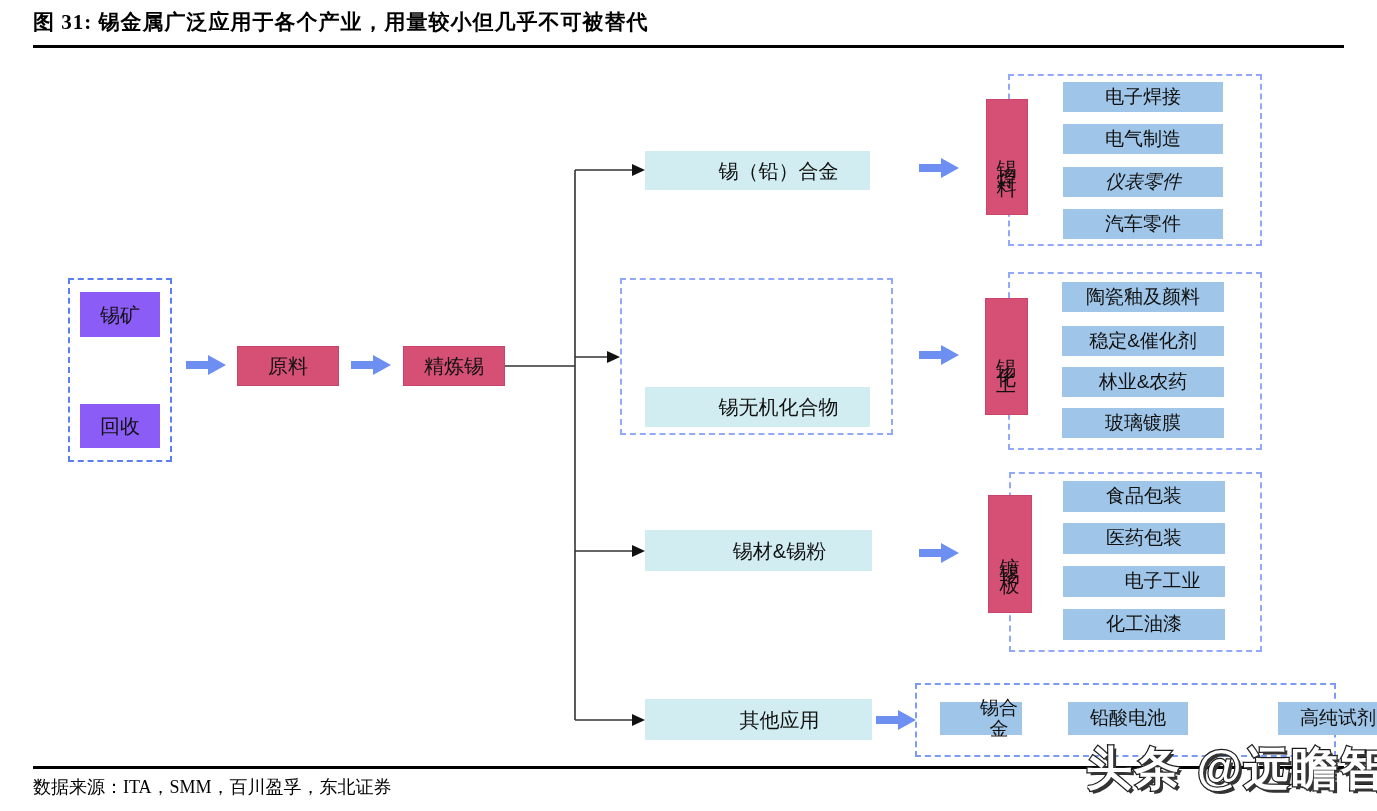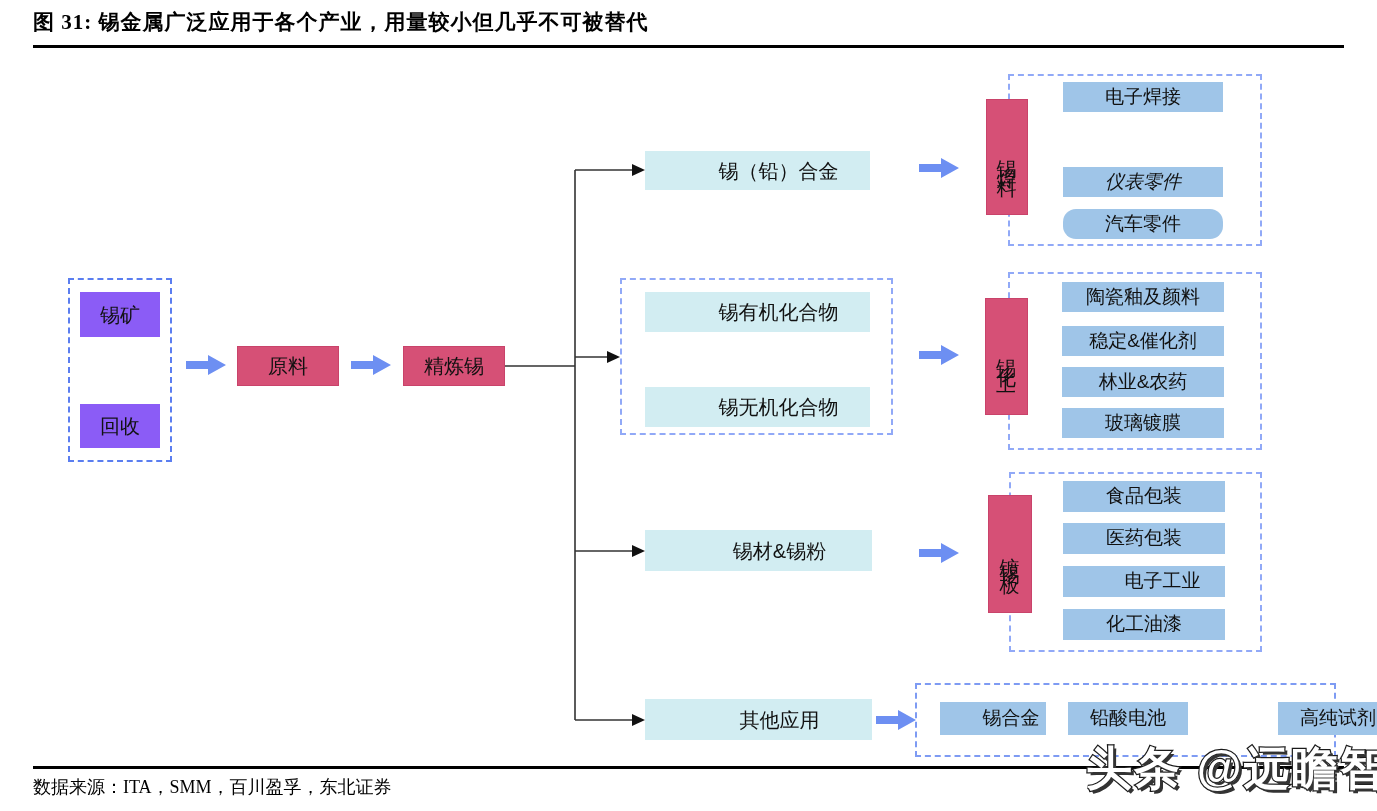--- a/index.html
+++ b/index.html
@@ -76,21 +76,20 @@
   <div class="barrow" style="left:351px; top:354px;">
     <svg width="40" height="22" viewBox="0 0 40 22">
         <path d="M0 7 H22 V1 L40 11 L22 21 V15 H0 Z" fill="#6d8ff2"></path>
       </svg>
   </div>
   <div class="box pink" style="left:403px; top:346px; width:102px; height:40px;">精炼锡</div>
 
   <div class="box cyan" style="left:645px; top:151px; width:225px; height:39px;">锡（铅）合金</div>
 
   <div class="dashed" style="left:620px; top:278px; width:273px; height:157px;"></div>
-  <div class="box cyan" style="left:645px; top:292px; width:225px; height:40px;">锡有机化合物</div>
   <div class="box cyan" style="left:645px; top:387px; width:225px; height:40px;">锡无机化合物</div>
 
   <div class="box cyan" style="left:645px; top:530px; width:227px; height:41px;">锡材&amp;锡粉</div>
   <div class="box cyan" style="left:645px; top:699px; width:227px; height:41px;">其他应用</div>
 
   <div class="barrow" style="left:919px; top:157px;">
     <svg width="40" height="22" viewBox="0 0 40 22">
         <path d="M0 7 H22 V1 L40 11 L22 21 V15 H0 Z" fill="#6d8ff2"></path>
       </svg>
   </div>
@@ -106,39 +105,40 @@
   </div>
   <div class="barrow" style="left:876px; top:707px;">
     <svg width="40" height="26" viewBox="0 0 40 22">
         <path d="M0 7 H22 V1 L40 11 L22 21 V15 H0 Z" fill="#6d8ff2"></path>
       </svg>
   </div>
 
   <div class="dashed" style="left:1008px; top:74px; width:254px; height:172px;"></div>
   <div class="box pink vcat" style="left:986px; top:99px; width:42px; height:116px;">锡焊料</div>
   <div class="box lblue" style="left:1063px; top:82px; width:160px; height:30px;">电子焊接</div>
+  <div class="box lblue" style="left:1063px; top:124px; width:160px; height:30px;">电气制造</div>
   <div class="box lblue" style="left:1063px; top:167px; width:160px; height:30px;font-style:italic;">仪表零件</div>
-  <div class="box lblue" style="left:1063px; top:209px; width:160px; height:30px;border-radius:13px;">汽车零件</div>
+  <div class="box lblue" style="left:1063px; top:209px; width:160px; height:30px;">汽车零件</div>
 
   <div class="dashed" style="left:1008px; top:272px; width:254px; height:178px;"></div>
   <div class="box pink vcat" style="left:985px; top:298px; width:43px; height:117px;">锡化工</div>
   <div class="box lblue" style="left:1062px; top:282px; width:162px; height:30px;">陶瓷釉及颜料</div>
   <div class="box lblue" style="left:1062px; top:326px; width:162px; height:30px;">稳定&amp;催化剂</div>
   <div class="box lblue" style="left:1062px; top:367px; width:162px; height:30px;">林业&amp;农药</div>
   <div class="box lblue" style="left:1062px; top:408px; width:162px; height:30px;">玻璃镀膜</div>
 
   <div class="dashed" style="left:1009px; top:472px; width:253px; height:180px;"></div>
   <div class="box pink vcat" style="left:988px; top:495px; width:44px; height:118px;">镀锡板</div>
   <div class="box lblue" style="left:1063px; top:481px; width:162px; height:31px;">食品包装</div>
   <div class="box lblue" style="left:1063px; top:523px; width:162px; height:31px;">医药包装</div>
   <div class="box lblue" style="left:1063px; top:566px; width:162px; height:31px;padding-left:37px;">电子工业</div>
   <div class="box lblue" style="left:1063px; top:609px; width:162px; height:31px;">化工油漆</div>
 
   <div class="dashed dash-bottom" style="left:915px; top:683px; width:421px; height:74px;"></div>
-  <div class="box lblue" style="left:940px; top:702px; width:106px; height:33px;padding-left:36px;">锡合金</div>
+  <div class="box lblue" style="left:940px; top:702px; width:82px; height:33px;padding-left:36px;">锡合金</div>
   <div class="box lblue" style="left:1068px; top:702px; width:120px; height:33px;">铅酸电池</div>
   <div class="box lblue" style="left:1278px; top:702px; width:120px; height:33px;">高纯试剂</div>
 
   <div class="rule rule-bottom"></div>
   <div class="source">数据来源：ITA，SMM，百川盈孚，东北证券</div>
   <div class="watermark">头条 @远瞻智库</div>
 
 </div>
 
 </body></html>

